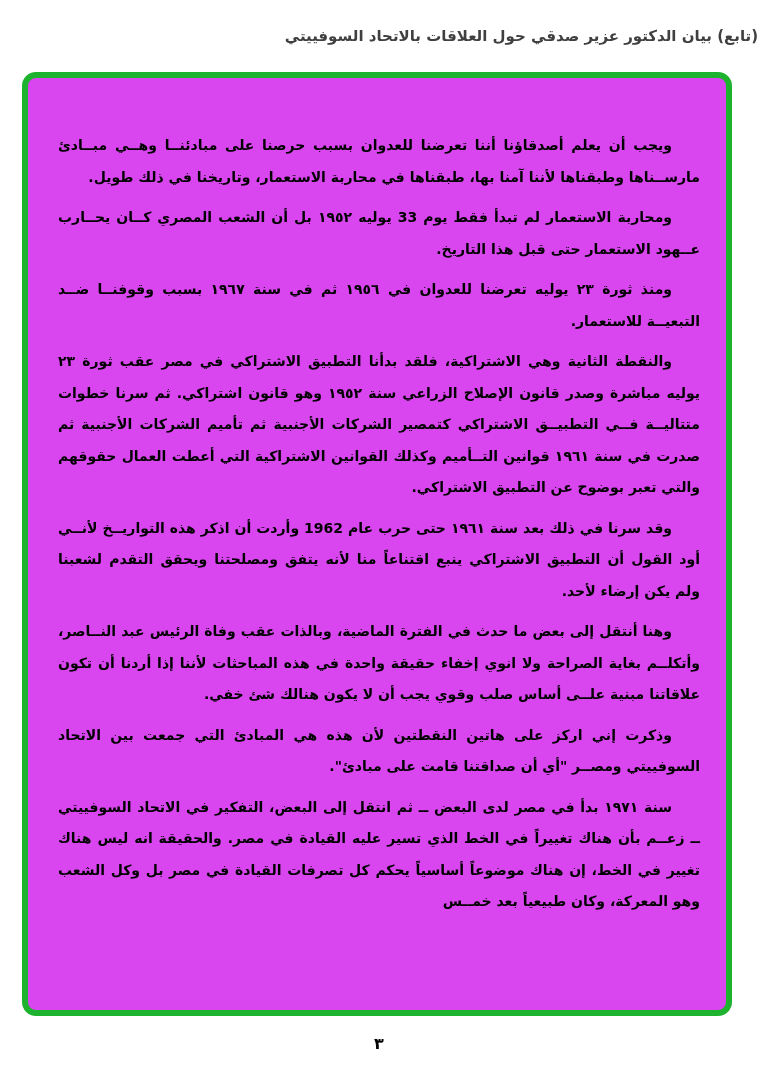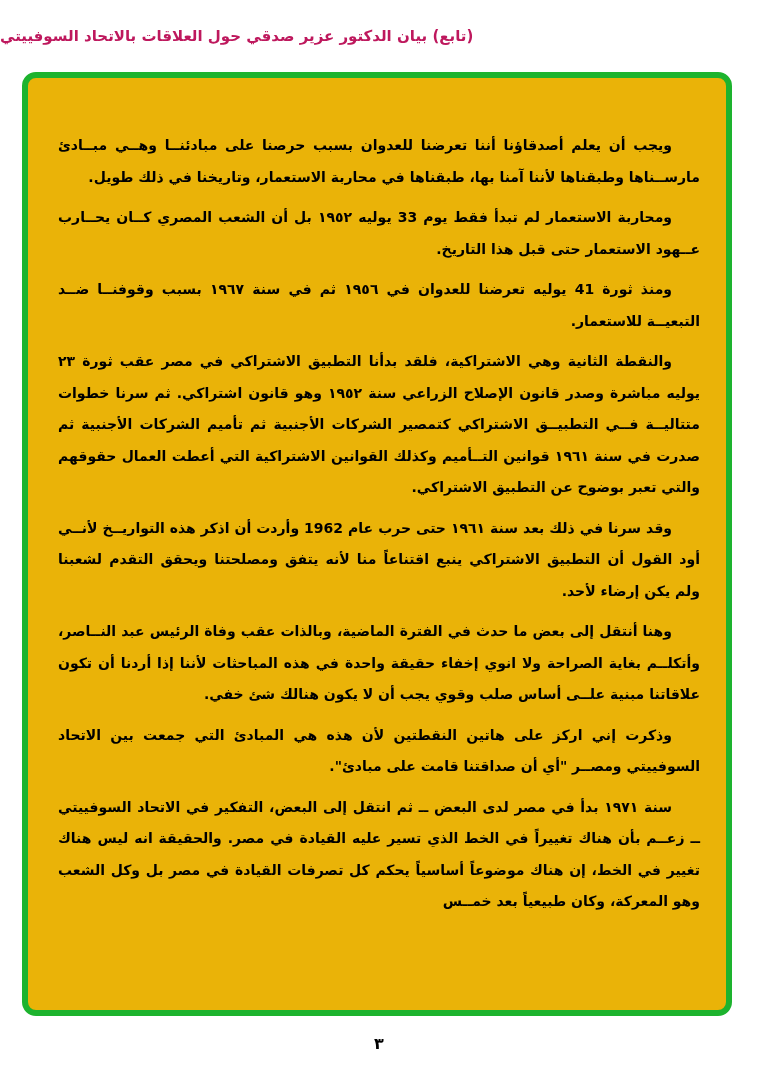--- a/index.html
+++ b/index.html
@@ -13,37 +13,37 @@
     width: 758px;
     height: 1078px;
     background: #ffffff;
     overflow: hidden;
   }
   .doc-title {
     position: absolute;
     top: 27px;
     left: 0;
     width: 100%;
-    text-align: left;
+    text-align: right;
     direction: rtl;
     font-size: 15px;
     font-weight: bold;
-    color: #be185d;
+    color: #404040;
     letter-spacing: 0;
   }
   .doc-frame {
     position: absolute;
     left: 22px;
     top: 72px;
     width: 710px;
     height: 944px;
     box-sizing: border-box;
     border: 6px solid #1db32e;
     border-radius: 14px;
-    background: #eab308;
+    background: #d946ef;
   }
   .doc-body {
     position: absolute;
     left: 30px;
     top: 52px;
     right: 26px;
     direction: rtl;
     text-align: justify;
     color: #000000;
     font-size: 14px;
@@ -69,21 +69,21 @@
 <body>
 
 <div id="page">
 
   <div class="doc-title">(تابع) بيان الدكتور عزير صدقي حول العلاقات بالاتحاد السوفييتي</div>
 
   <div class="doc-frame" style="border-color: rgb(29, 179, 46);">
     <div class="doc-body">
       <p>ويجب أن يعلم أصدقاؤنا أننا تعرضنا للعدوان بسبب حرصنا على مبادئنــا وهــي مبــادئ مارســناها وطبقناها لأننا آمنا بها، طبقناها في محاربة الاستعمار، وتاريخنا في ذلك طويل.</p>
       <p>ومحاربة الاستعمار لم تبدأ فقط يوم 33 يوليه ١٩٥٢ بل أن الشعب المصري كــان يحــارب عــهود الاستعمار حتى قبل هذا التاريخ.</p>
-      <p>ومنذ ثورة 41 يوليه تعرضنا للعدوان في ١٩٥٦ ثم في سنة ١٩٦٧ بسبب وقوفنــا ضــد التبعيــة للاستعمار.</p>
+      <p>ومنذ ثورة ٢٣ يوليه تعرضنا للعدوان في ١٩٥٦ ثم في سنة ١٩٦٧ بسبب وقوفنــا ضــد التبعيــة للاستعمار.</p>
       <p>والنقطة الثانية وهي الاشتراكية، فلقد بدأنا التطبيق الاشتراكي في مصر عقب ثورة ٢٣ يوليه مباشرة وصدر قانون الإصلاح الزراعي سنة ١٩٥٢ وهو قانون اشتراكي. ثم سرنا خطوات متتاليــة فــي التطبيــق الاشتراكي كتمصير الشركات الأجنبية ثم تأميم الشركات الأجنبية ثم صدرت في سنة ١٩٦١ قوانين التــأميم وكذلك القوانين الاشتراكية التي أعطت العمال حقوقهم والتي تعبر بوضوح عن التطبيق الاشتراكي.</p>
       <p>وقد سرنا في ذلك بعد سنة ١٩٦١ حتى حرب عام 1962 وأردت أن اذكر هذه التواريــخ لأنــي أود القول أن التطبيق الاشتراكي ينبع اقتناعاً منا لأنه يتفق ومصلحتنا ويحقق التقدم لشعبنا ولم يكن إرضاء لأحد.</p>
       <p>وهنا أنتقل إلى بعض ما حدث في الفترة الماضية، وبالذات عقب وفاة الرئيس عبد النــاصر، وأتكلــم بغاية الصراحة ولا انوي إخفاء حقيقة واحدة في هذه المباحثات لأننا إذا أردنا أن تكون علاقاتنا مبنية علــى أساس صلب وقوي يجب أن لا يكون هنالك شئ خفي.</p>
       <p>وذكرت إني اركز على هاتين النقطتين لأن هذه هي المبادئ التي جمعت بين الاتحاد السوفييتي ومصــر "أي أن صداقتنا قامت على مبادئ".</p>
       <p>سنة ١٩٧١ بدأ في مصر لدى البعض ــ ثم انتقل إلى البعض، التفكير في الاتحاد السوفييتي ــ زعــم بأن هناك تغييراً في الخط الذي تسير عليه القيادة في مصر. والحقيقة انه ليس هناك تغيير في الخط، إن هناك موضوعاً أساسياً يحكم كل تصرفات القيادة في مصر بل وكل الشعب وهو المعركة، وكان طبيعياً بعد خمــس</p>
     </div>
   </div>
 
   <div class="page-number">٣</div>
 

